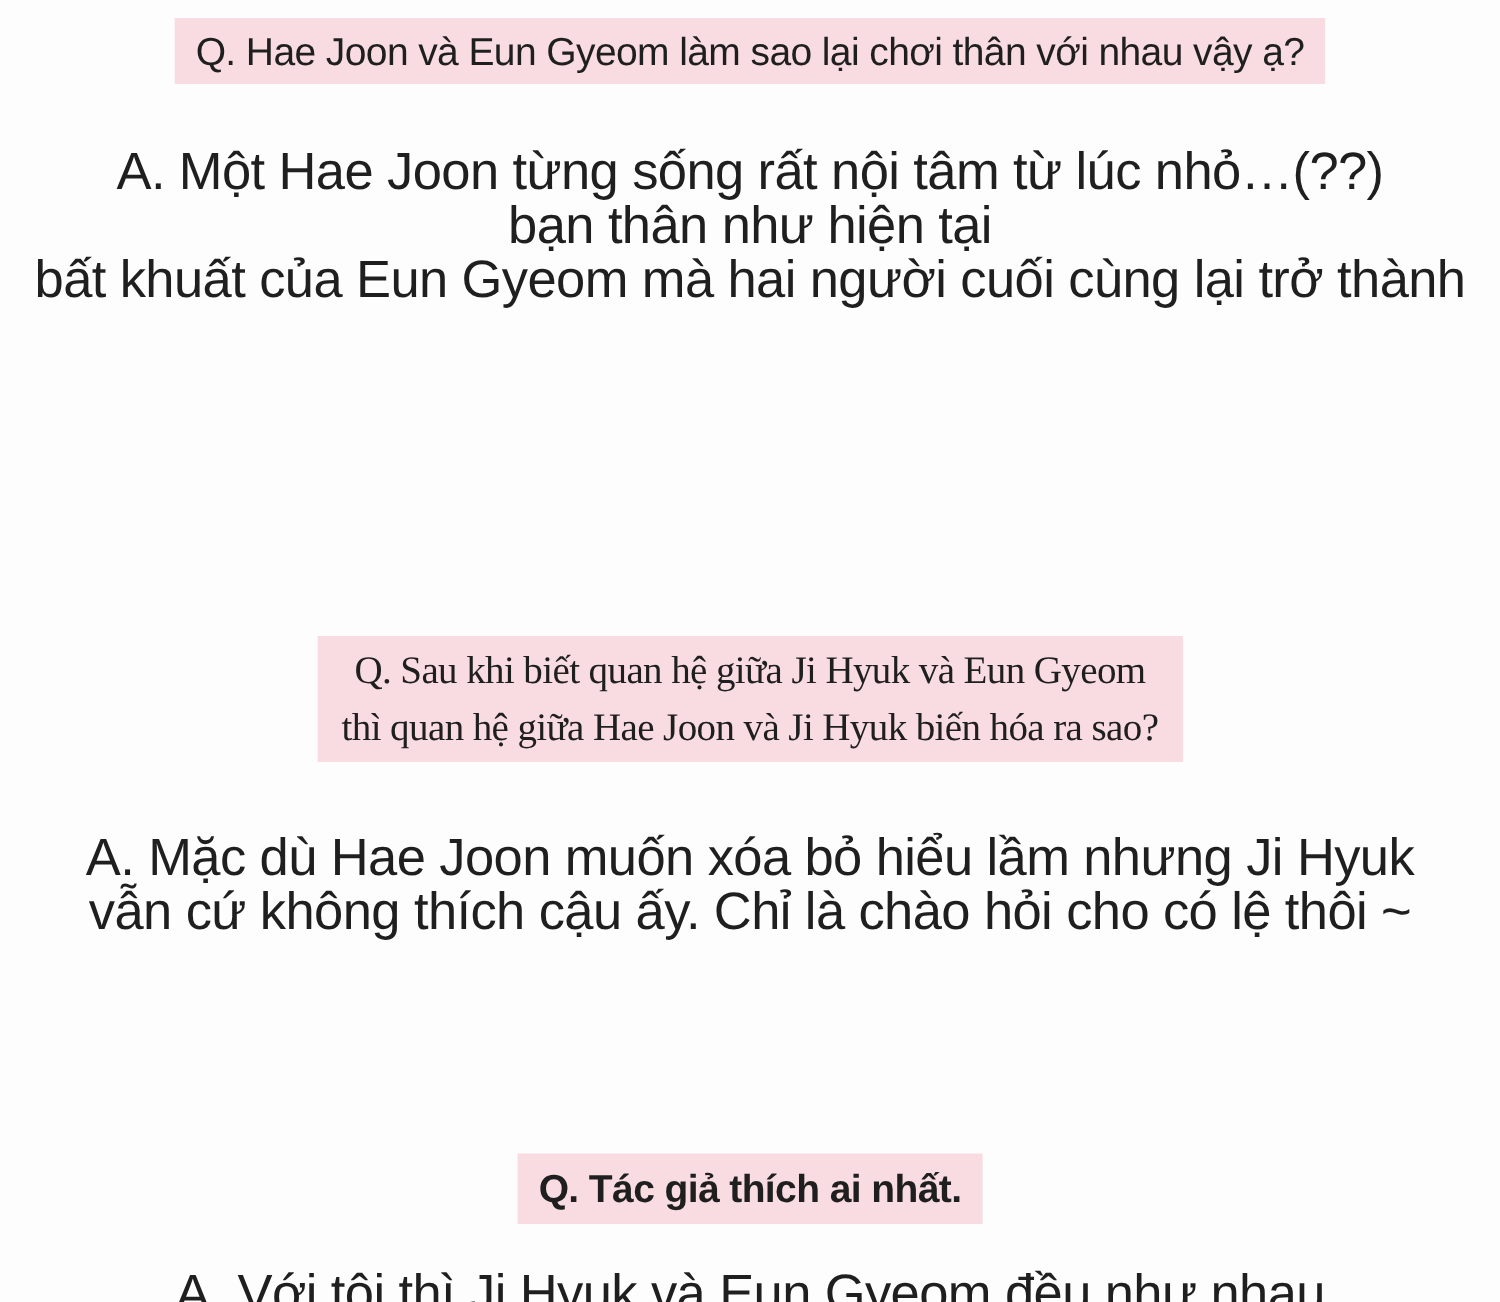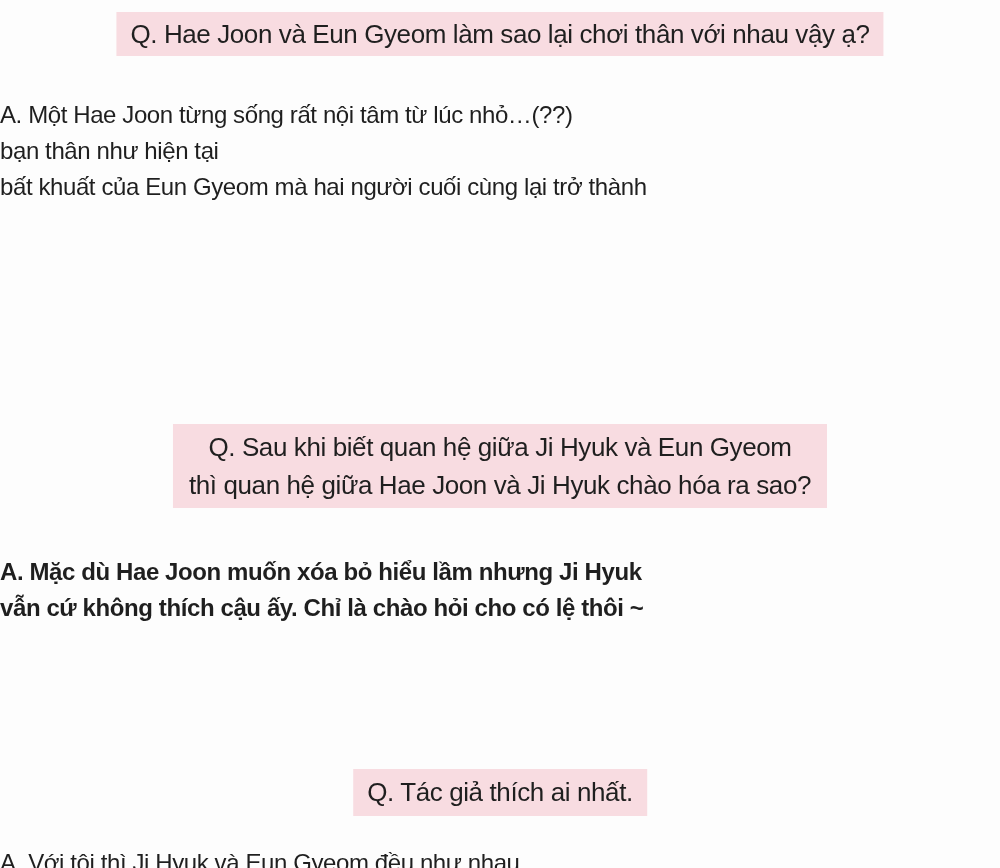--- a/index.html
+++ b/index.html
@@ -27,61 +27,63 @@
     letter-spacing: -0.4px;
     font-weight: 500;
   }
   .q-bar.one-line {
     line-height: 44px;
     padding: 0 14px;
   }
   .q-bar.two-line {
     line-height: 38px;
     padding: 4px 16px;
+    font-family: Liberation Serif, serif;
   }
   .q-line {
     white-space: nowrap;
   }
   
   .answer {
     position: absolute;
     left: 0;
     width: 100%;
-    font-size: 24px;
+    text-align: center;
+    font-size: 35px;
     letter-spacing: -0.4px;
   }
   .a-line {
     white-space: nowrap;
     line-height: 36px;
   }
   #q1-bar { top: 12px; }
   #a1-block { top: 97px; }
   #q2-bar { top: 424px; }
-  #a2-block { top: 554px; font-weight: bold; }
-  #q3-bar { top: 769px; line-height: 47px; }
+  #a2-block { top: 554px; }
+  #q3-bar { top: 769px; line-height: 47px; font-weight: bold; }
   #a3-block { top: 845px; } 
 </style>
 </head>
 <body>
 
 <div class="page">
 
   <div class="q-bar one-line" id="q1-bar">
     <span class="q-line">Q. Hae Joon và Eun Gyeom làm sao lại chơi thân với nhau vậy ạ?</span>
   </div>
 
   <div class="answer" id="a1-block">
     <div class="a-line">A. Một Hae Joon từng sống rất nội tâm từ lúc nhỏ…(??)</div>
     <div class="a-line">bạn thân như hiện tại</div>
     <div class="a-line">bất khuất của Eun Gyeom mà hai người cuối cùng lại trở thành</div>
   </div>
 
   <div class="q-bar two-line" id="q2-bar">
     <div class="q-line">Q. Sau khi biết quan hệ giữa Ji Hyuk và Eun Gyeom</div>
-    <div class="q-line">thì quan hệ giữa Hae Joon và Ji Hyuk chào hóa ra sao?</div>
+    <div class="q-line">thì quan hệ giữa Hae Joon và Ji Hyuk biến hóa ra sao?</div>
   </div>
 
   <div class="answer" id="a2-block">
     <div class="a-line">A. Mặc dù Hae Joon muốn xóa bỏ hiểu lầm nhưng Ji Hyuk</div>
     <div class="a-line">vẫn cứ không thích cậu ấy. Chỉ là chào hỏi cho có lệ thôi ~</div>
   </div>
 
   <div class="q-bar one-line" id="q3-bar">
     <span class="q-line">Q. Tác giả thích ai nhất.</span>
   </div>

